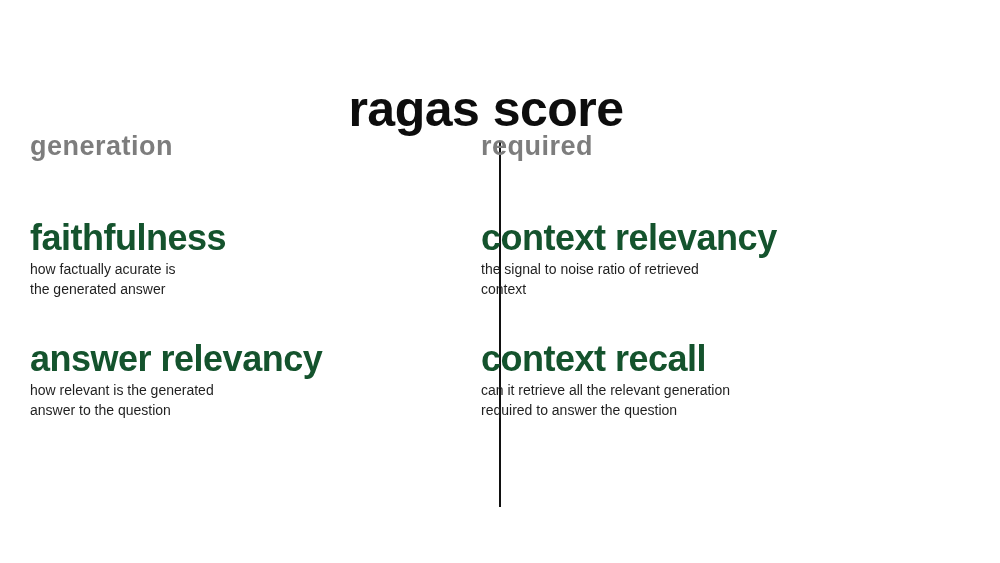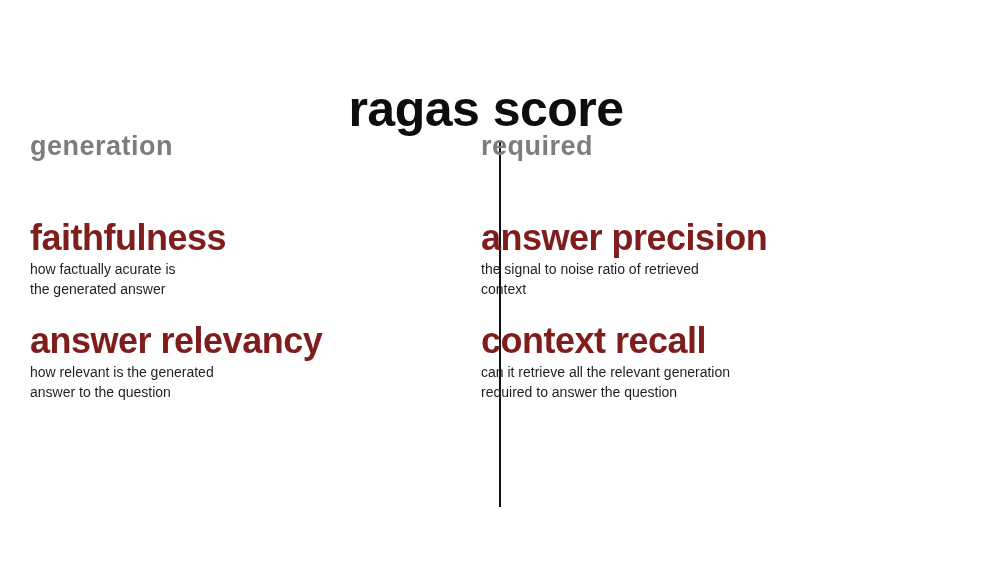--- a/index.html
+++ b/index.html
@@ -30,26 +30,26 @@
   .column.right{left:481px;}
   .col-header{
     font-size:27px;
     font-weight:700;
     color:#7d7d7d;
     letter-spacing:0.5px;
     line-height:32px;
     margin:0;
   }
   .metric{margin-top:54px;}
-  .metric + .metric{margin-top:20px;}
+  .metric + .metric{margin-top:38px;}
   .metric-heading{
     font-size:36px;
     font-weight:800;
     letter-spacing:-0.5px;
-    color:#7f1d1d;
+    color:#14532d;
     line-height:44px;
     margin:0;
   }
   .metric-desc{
     font-size:14px;
     color:#1f1f1f;
     line-height:19.5px;
     margin:0;
   }
   .divider{
@@ -83,21 +83,21 @@
       <h3 class="metric-heading">answer relevancy</h3>
       <p class="metric-desc">how relevant is the generated</p>
       <p class="metric-desc">answer to the question</p>
     </div>
   </div>
 
   <div class="column right">
     <h2 class="col-header">required</h2>
 
     <div class="metric">
-      <h3 class="metric-heading">answer precision</h3>
+      <h3 class="metric-heading">context relevancy</h3>
       <p class="metric-desc">the signal to noise ratio of retrieved</p>
       <p class="metric-desc">context</p>
     </div>
 
     <div class="metric">
       <h3 class="metric-heading">context recall</h3>
       <p class="metric-desc">can it retrieve all the relevant generation</p>
       <p class="metric-desc">required to answer the question</p>
     </div>
   </div>

